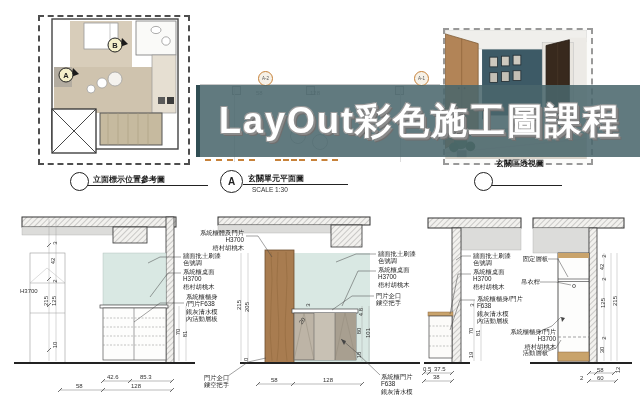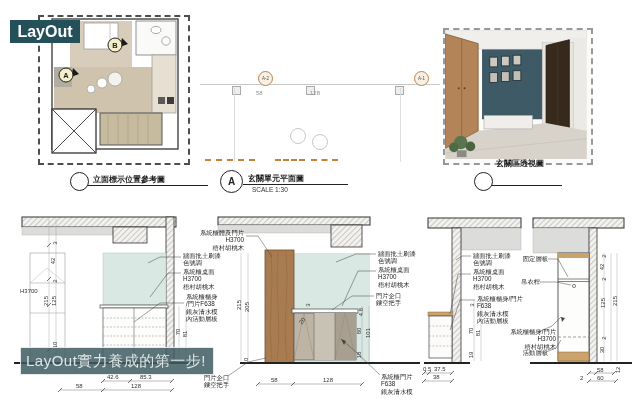--- a/index.html
+++ b/index.html
@@ -391,18 +391,17 @@
     <span>A</span>
   </div>
   <span class="sec-title" style="left:248px;top:173px;">玄關單元平面圖</span>
   <div class="sec-line" style="left:243px;top:184px;width:105px;"></div>
   <span class="sec-scale" style="left:252px;top:186px;">SCALE 1:30</span>
 
   <div class="sec-circle" style="left:474px;top:172px;width:17px;height:17px;"></div>
   <span class="sec-title" style="left:496px;top:158px;">玄關區透視圖</span>
   <div class="sec-line" style="left:492px;top:185px;width:70px;"></div>
 
-  <div id="layout-badge" class="abs">LayOut</div>
-  <div id="slogan" class="abs">
-    <span class="t">LayOut實力養成的第一步!</span>
+  <div id="banner" class="abs">
+    <span class="t">LayOut彩色施工圖課程</span>
   </div>
 
 </div>
 
 </body></html>

